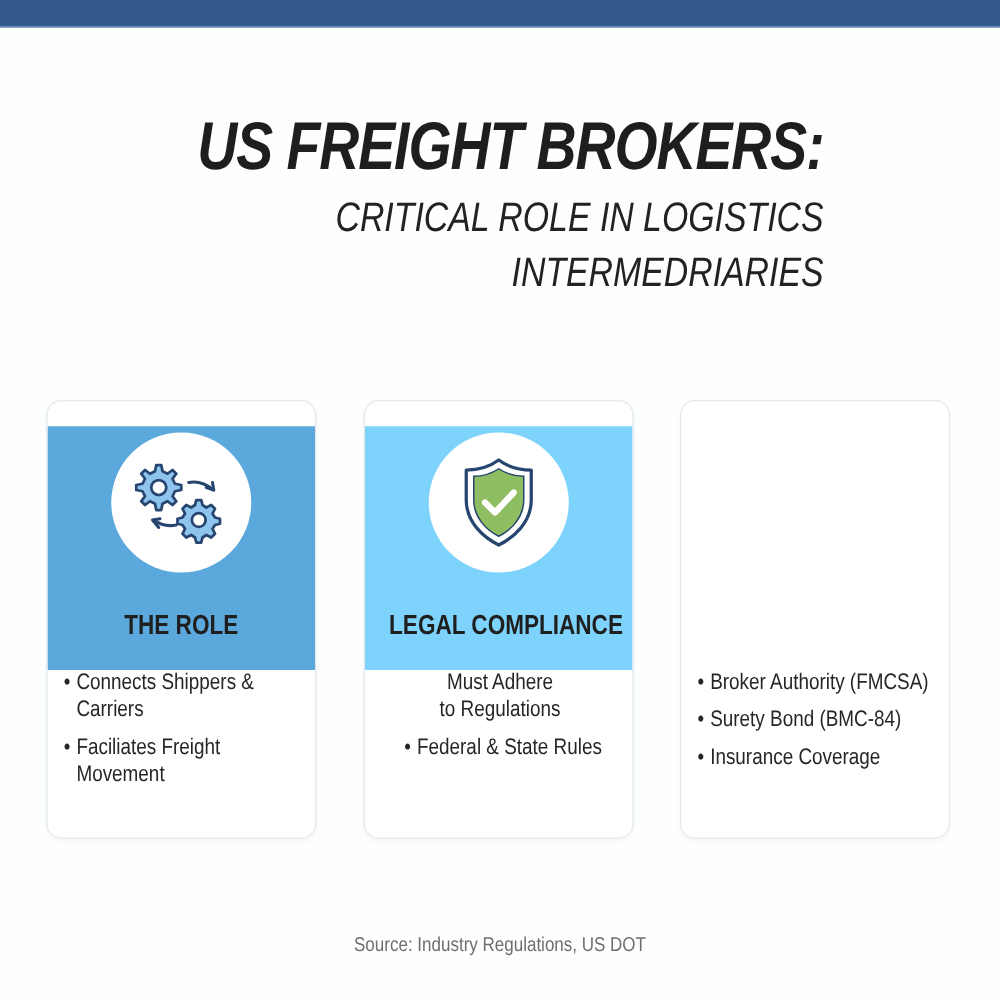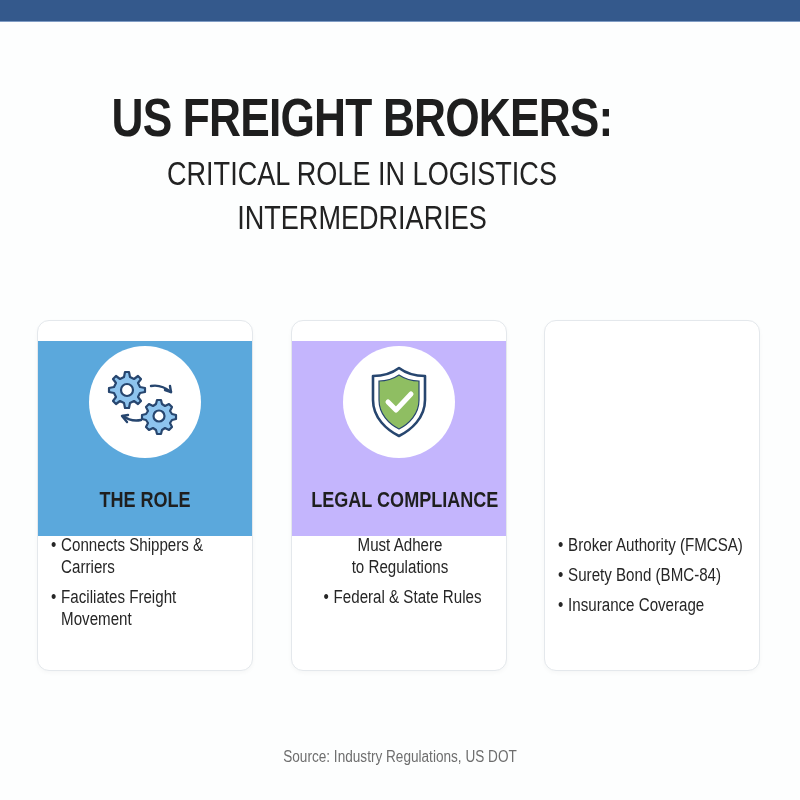--- a/index.html
+++ b/index.html
@@ -9,21 +9,21 @@
     font-family: "Liberation Sans", sans-serif;
     color: #222;
     position: relative;
   }
   .top-bar {
     position: absolute; left: 0; top: 0; width: 800px; height: 22px;
     background: #34598c;
     border-bottom: 1px solid #7f9cc4;
   }
   .title-block {
-    position: absolute; left: 0; top: 88px; width: 724px; text-align: center;
+    position: absolute; left: 0; top: 88px; width: 724px; text-align: right; font-style: italic;
   }
   .title {
     font-family: "Liberation Sans", sans-serif;
     font-weight: 700; font-size: 54px; letter-spacing: -1px;
     color: #1e1e1e; line-height: 58px;
     transform: scaleX(0.82); transform-origin: center;
   }
   .subtitle {
     font-family: "Liberation Sans", sans-serif;
     font-weight: 400; font-size: 33px; color: #222;
@@ -110,21 +110,21 @@
         </div>
         <div class="bullet">
           <span class="dot">•</span>
           <span>Faciliates Freight Movement</span>
         </div>
       </div>
     </div>
   </div>
 
   <div class="card" style="left:291px">
-    <div class="card-head" style="background:#c4b5fd">
+    <div class="card-head" style="background:#7dd3fc">
       <div class="icon-circle">
         <svg width="64" height="76" viewBox="0 0 64 76">
           <path d="M32 4 C24 10 14 12 6 12 L6 36 C6 54 20 66 32 72 C44 66 58 54 58 36 L58 12 C50 12 40 10 32 4 Z" fill="none" stroke="#27466f" stroke-width="2.6" stroke-linejoin="round"></path>
           <path d="M32 11 C26 15 18 17 12 17 L12 36 C12 50 22 60 32 65 C42 60 52 50 52 36 L52 17 C46 17 38 15 32 11 Z" fill="#8fbe62" stroke="#27466f" stroke-width="1.2"></path>
           <path d="M21 38 L29 46 L44 30" fill="none" stroke="#fff" stroke-width="5" stroke-linecap="round" stroke-linejoin="round"></path>
         </svg>
       </div>
       <div class="card-title">LEGAL COMPLIANCE</div>
     </div>
     <div class="card-body center">

